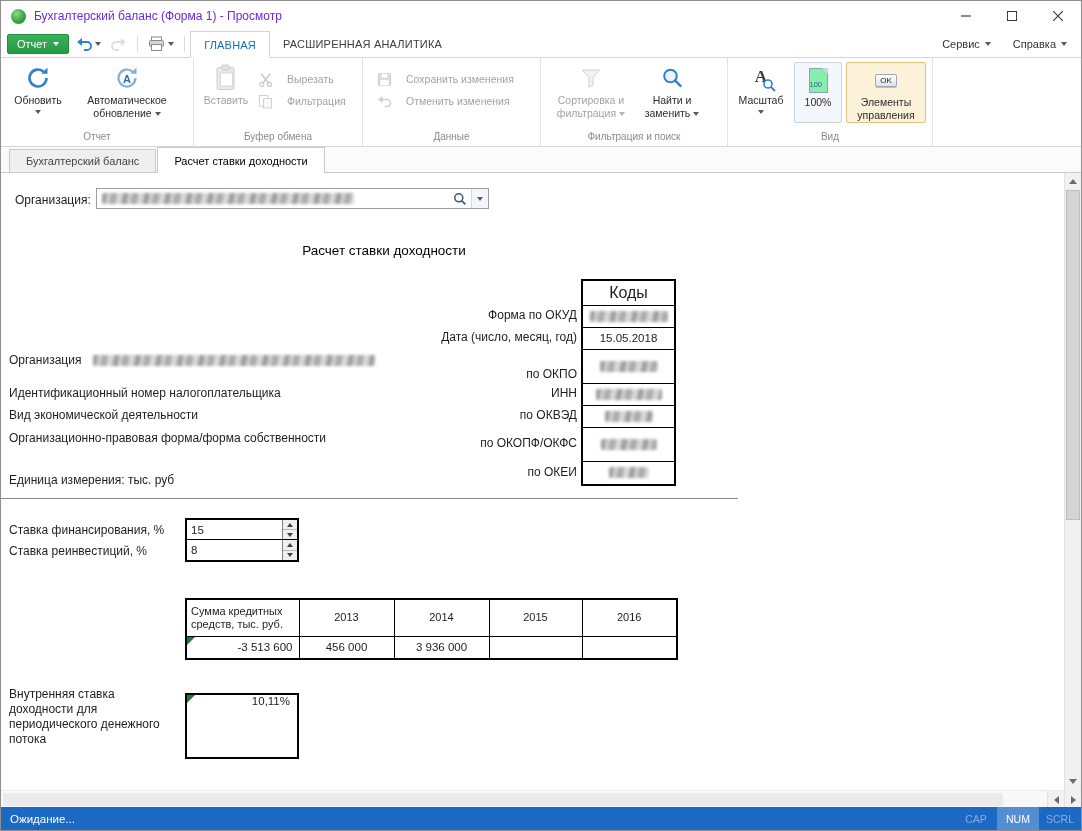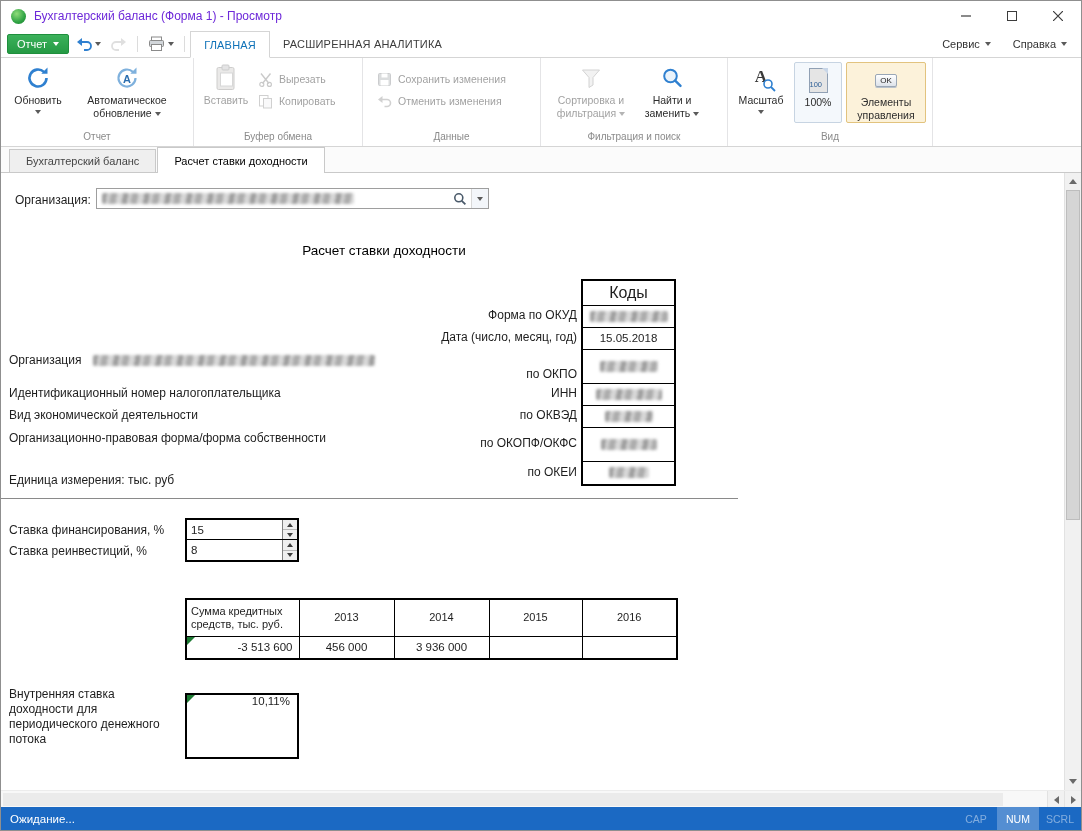--- a/index.html
+++ b/index.html
@@ -30,28 +30,28 @@
 
   
   .ribbon{flex:0 0 89px;display:flex;background:#fff;border-bottom:1px solid #d5d5d5}
   .rgroup{border-right:1px solid #e4e4e6;display:flex;flex-direction:column;flex:0 0 auto}
   .rgroup-body{flex:1;display:flex;padding:3px 5px 0;align-items:flex-start}
   .rgroup-label{height:16px;font-size:10px;color:#8b8b8b;text-align:center;line-height:13px}
   .rbtn-big{height:66px;display:flex;flex-direction:column;align-items:center;padding-top:2px;font-size:10.5px;text-align:center;border-radius:2px;color:#2c2c2c}
   .rbtn-big .ric{height:30px;display:flex;align-items:center;justify-content:center;margin-bottom:1px}
   .rlbl{line-height:13px;display:block}
   .rcol{display:flex;flex-direction:column;margin-top:8px;gap:2px}
-  .rbtn-small{display:flex;align-items:center;gap:6px;height:20px;padding:0 5px;font-size:10.5px;color:#2c2c2c;white-space:nowrap}
+  .rbtn-small{display:flex;align-items:center;gap:14px;height:20px;padding:0 5px;font-size:10.5px;color:#2c2c2c;white-space:nowrap}
   .disabled{opacity:.45;filter:grayscale(.9)}
   .boxed{border:1px solid #c7d4e2;background:#f4f8fc;height:61px;margin-top:1px;justify-content:flex-start}
   .boxed.checked{border:1px solid #e2c37e;background:#fcf2da}
   .zoom-ic{position:relative;width:26px;height:26px}
   .zoom-a{font-size:17px;font-weight:bold;color:#3a3a3a;font-family:"Liberation Serif",serif;line-height:24px}
   .zoom-ic svg{position:absolute;right:-3px;bottom:-2px}
-  .page100{width:19px;height:25px;border:1px solid #90a0b4;background:#e5e5e5;position:relative;display:flex;align-items:flex-end;}
+  .page100{width:19px;height:25px;border:1px solid #90a0b4;background:#86efac;position:relative;display:flex;align-items:flex-end;}
   .page100 span{font-size:7.5px;color:#2e5f96;margin-bottom:3px}
   .page100::before{content:"";position:absolute;right:-1px;top:-1px;border-left:6px solid transparent;border-top:6px solid #c8d6e8}
   .ok-ic{font-size:8px;border:1px solid #9aa7b6;border-radius:2px;padding:1px 4px;background:linear-gradient(#fff,#dde3ea);color:#222;box-shadow:0 1px 0 #b9c2cc}
   .rgroup-filler{flex:1;border:none}
 
   
   .doctabs{flex:0 0 26px;display:flex;align-items:flex-end;padding-left:8px;background:#fbfbfb;border-bottom:1px solid #c9c9c9;position:relative;z-index:2}
   .dtab{height:23px;display:flex;align-items:center;padding:0 16px;font-size:11px;color:#454545;background:#efefef;border:1px solid #c9c9c9;border-bottom:none;margin-right:1px}
   .dtab.active{height:26px;background:#fff;margin-bottom:-1px;color:#000}
 
@@ -236,21 +236,21 @@
                 <circle cx="3.8" cy="12.4" r="2" fill="none" stroke="#8a8a8a" stroke-width="1.2"></circle>
                 <circle cx="11.4" cy="12.4" r="2" fill="none" stroke="#8a8a8a" stroke-width="1.2"></circle>
               </svg>
             <span>Вырезать</span>
           </div>
           <div class="rbtn-small disabled">
             <svg width="15" height="15">
                 <rect x="1.5" y="1.5" width="8.5" height="10.5" fill="#fff" stroke="#999"></rect>
                 <rect x="5.5" y="4.5" width="8" height="9.5" fill="#eef4fb" stroke="#999"></rect>
               </svg>
-            <span>Копировать</span>
+            <span>Фильтрация</span>
           </div>
         </div>
       </div>
       <div class="rgroup-label">Буфер обмена</div>
     </div>
 
     <div class="rgroup" style="width:178px">
       <div class="rgroup-body">
         <div class="rcol" style="margin-left:4px">
           <div class="rbtn-small disabled">

